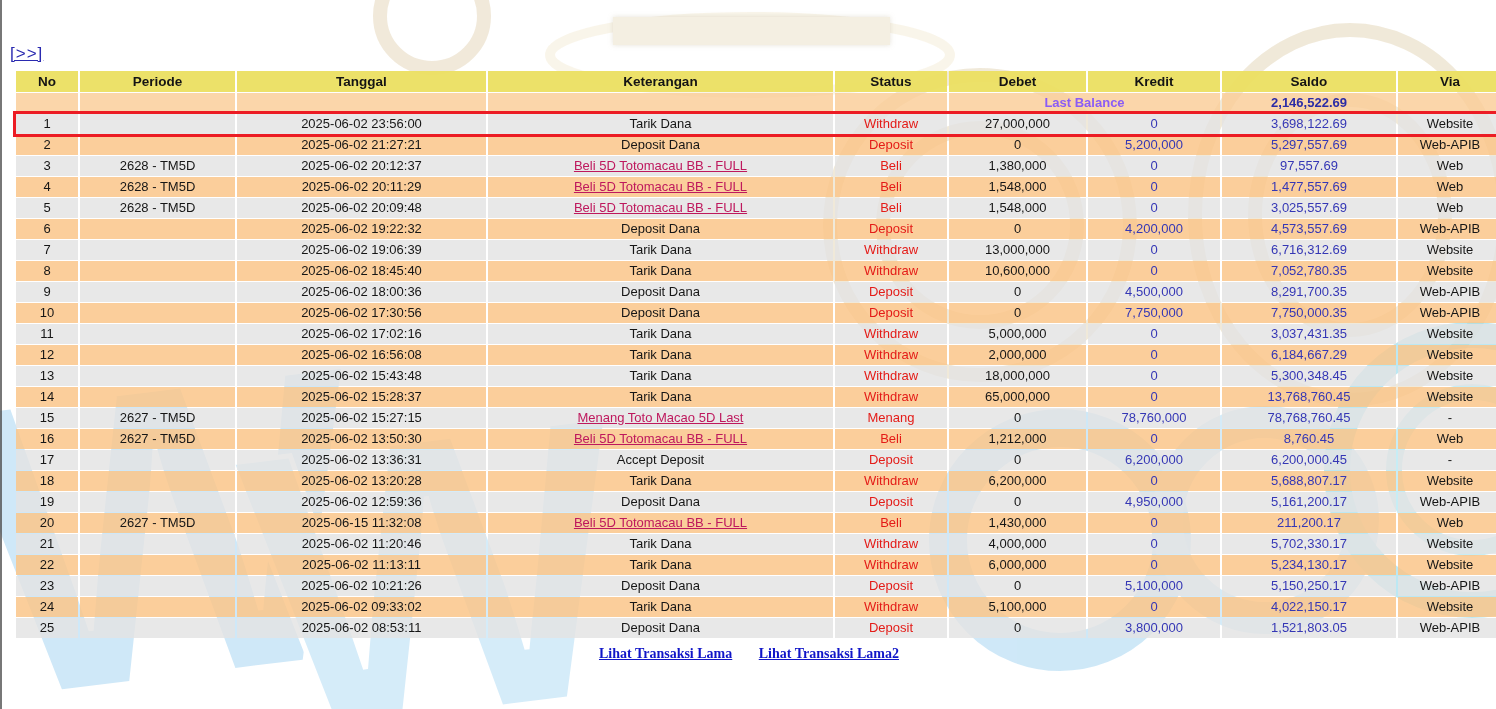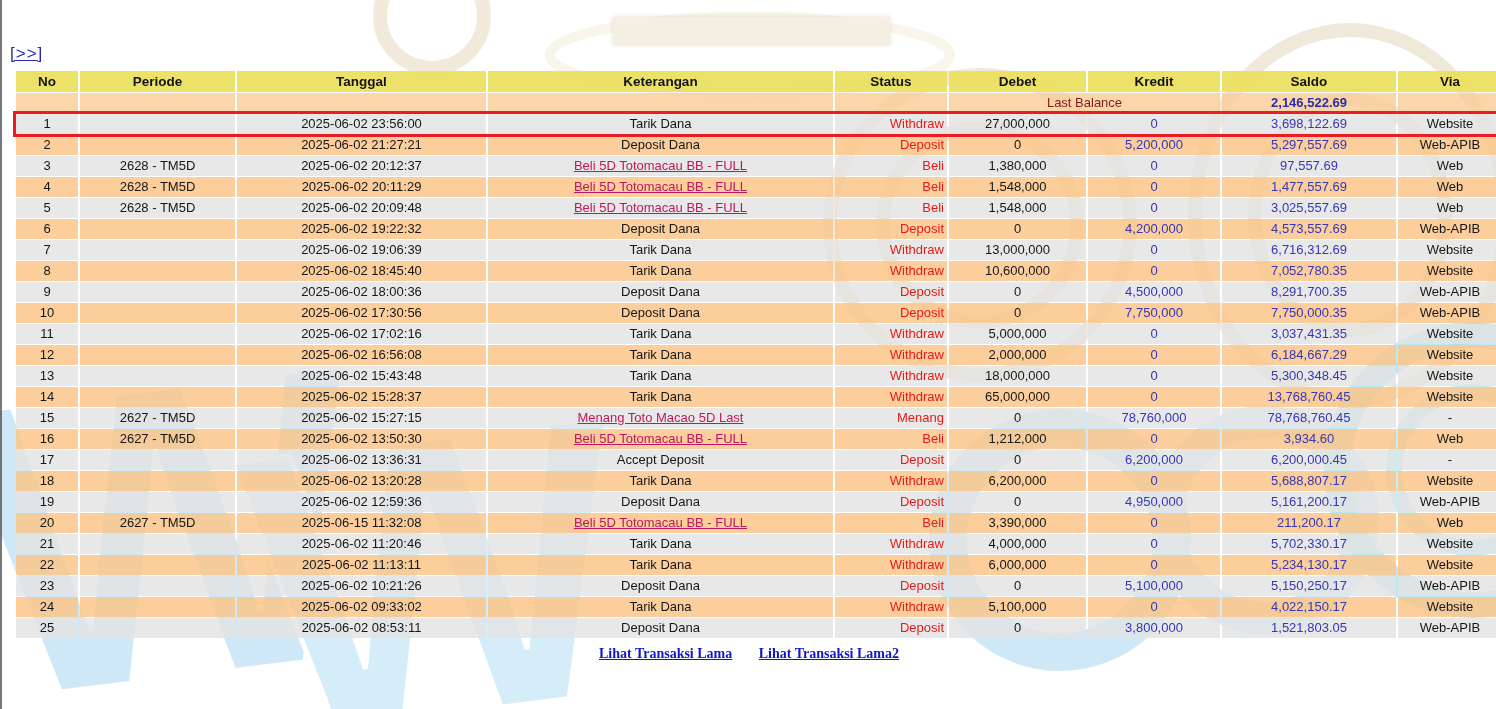--- a/index.html
+++ b/index.html
@@ -49,24 +49,24 @@
   }
   td {
     text-align: center; height: 20px; line-height: 20px;
     padding: 0 3px; white-space: nowrap; overflow: hidden;
     color: #161616;
   }
   tr.row-odd  td { background: rgba(227,227,227,.82); }
   tr.row-even td { background: rgba(250,198,137,.85); }
   tr.row-lb   td { background: rgba(250,205,151,.82); }
   tr.highlighted { outline: 3px solid #ec1c24; }
-  .lb-label { font-weight: normal; color: #7f1d1d; }
+  .lb-label { font-weight: bold; color: #8b5cf6; }
   .lb-saldo { font-weight: bold; color: #2b2ba6; }
   .col-kredit, .col-saldo { color: #3537b5; }
-  .col-status { color: #e41b17; text-align: right; }
+  .col-status { color: #e41b17; }
   a.ket-link {
     color: #be185d; text-decoration: underline;
   }
   .footer-links {
     position: absolute; left: 14px; top: 644px;
     width: 1470px; text-align: center; z-index: 1;
   }
   .footer-links a {
     font-family: "Liberation Serif", serif;
     font-weight: bold; font-size: 14px;
@@ -308,21 +308,21 @@
         <td class="col-via">-</td>
       </tr>
       <tr class="row-even">
         <td class="col-no">16</td>
         <td class="col-periode">2627 - TM5D</td>
         <td class="col-tanggal">2025-06-02 13:50:30</td>
         <td class="col-keterangan"><a href="#" class="ket-link">Beli 5D Totomacau BB - FULL</a></td>
         <td class="col-status">Beli</td>
         <td class="col-debet">1,212,000</td>
         <td class="col-kredit">0</td>
-        <td class="col-saldo">3,934.60</td>
+        <td class="col-saldo">8,760.45</td>
         <td class="col-via">Web</td>
       </tr>
       <tr class="row-odd">
         <td class="col-no">17</td>
         <td class="col-periode"></td>
         <td class="col-tanggal">2025-06-02 13:36:31</td>
         <td class="col-keterangan">Accept Deposit</td>
         <td class="col-status">Deposit</td>
         <td class="col-debet">0</td>
         <td class="col-kredit">6,200,000</td>
@@ -350,21 +350,21 @@
         <td class="col-kredit">4,950,000</td>
         <td class="col-saldo">5,161,200.17</td>
         <td class="col-via">Web-APIB</td>
       </tr>
       <tr class="row-even">
         <td class="col-no">20</td>
         <td class="col-periode">2627 - TM5D</td>
         <td class="col-tanggal">2025-06-15 11:32:08</td>
         <td class="col-keterangan"><a href="#" class="ket-link">Beli 5D Totomacau BB - FULL</a></td>
         <td class="col-status">Beli</td>
-        <td class="col-debet">3,390,000</td>
+        <td class="col-debet">1,430,000</td>
         <td class="col-kredit">0</td>
         <td class="col-saldo">211,200.17</td>
         <td class="col-via">Web</td>
       </tr>
       <tr class="row-odd">
         <td class="col-no">21</td>
         <td class="col-periode"></td>
         <td class="col-tanggal">2025-06-02 11:20:46</td>
         <td class="col-keterangan">Tarik Dana</td>
         <td class="col-status">Withdraw</td>

